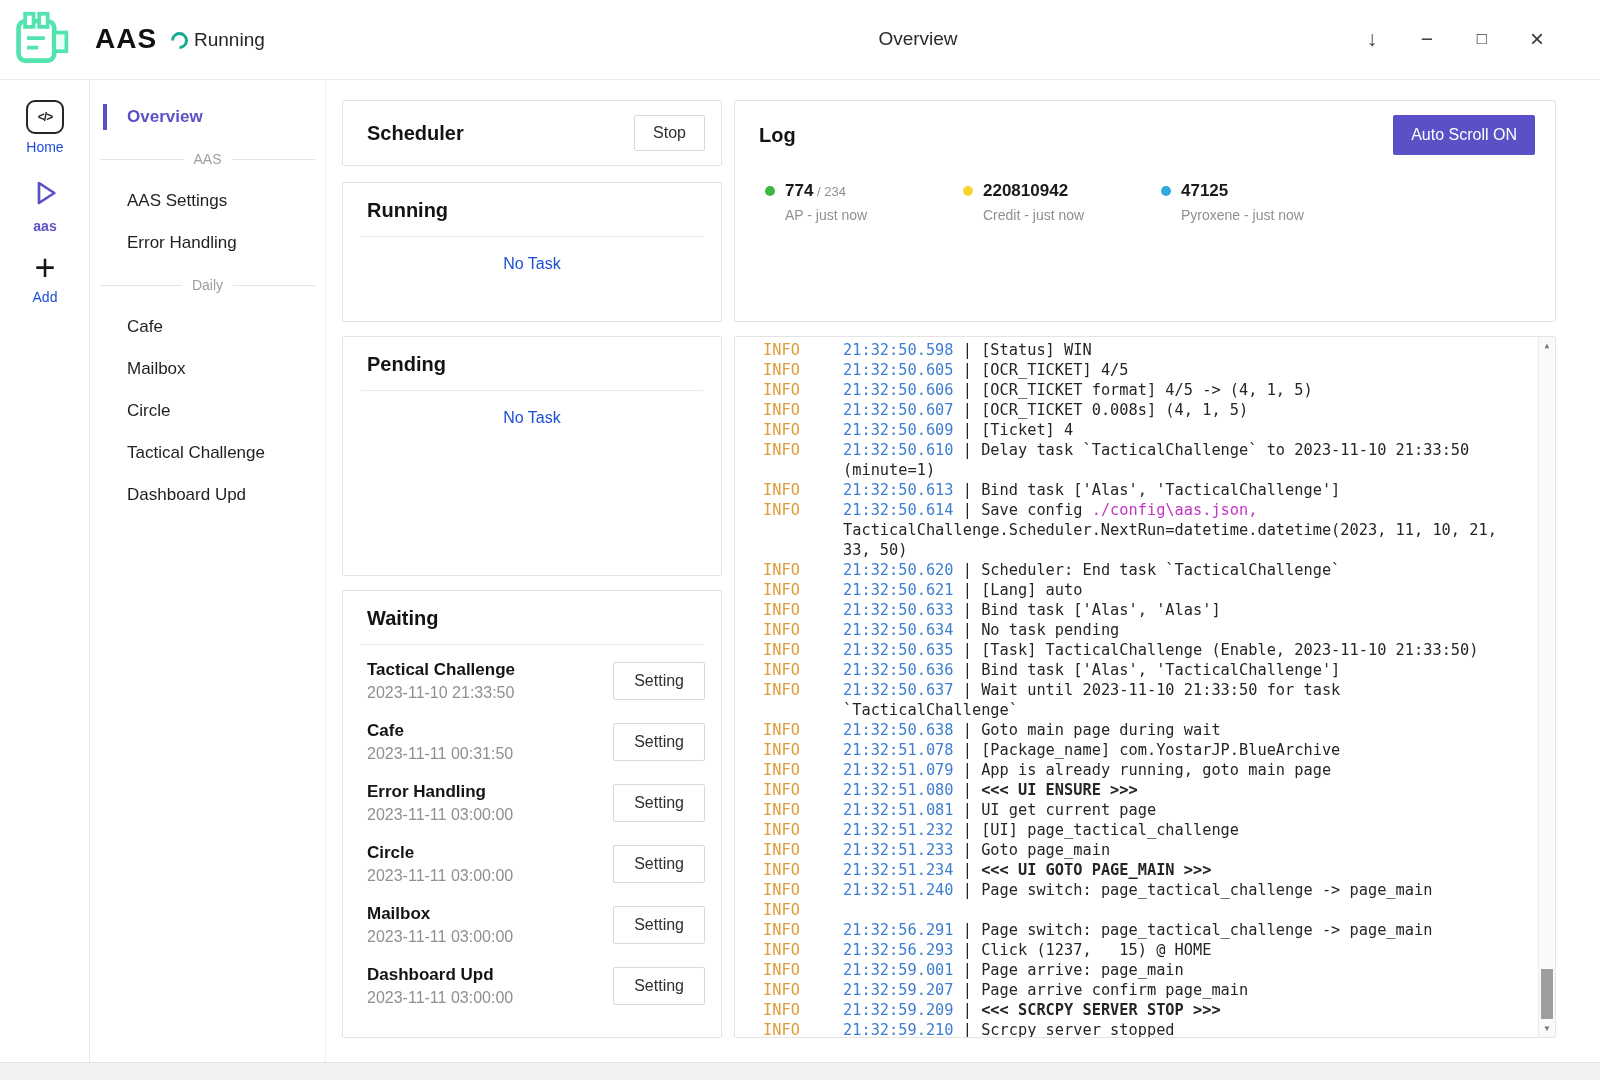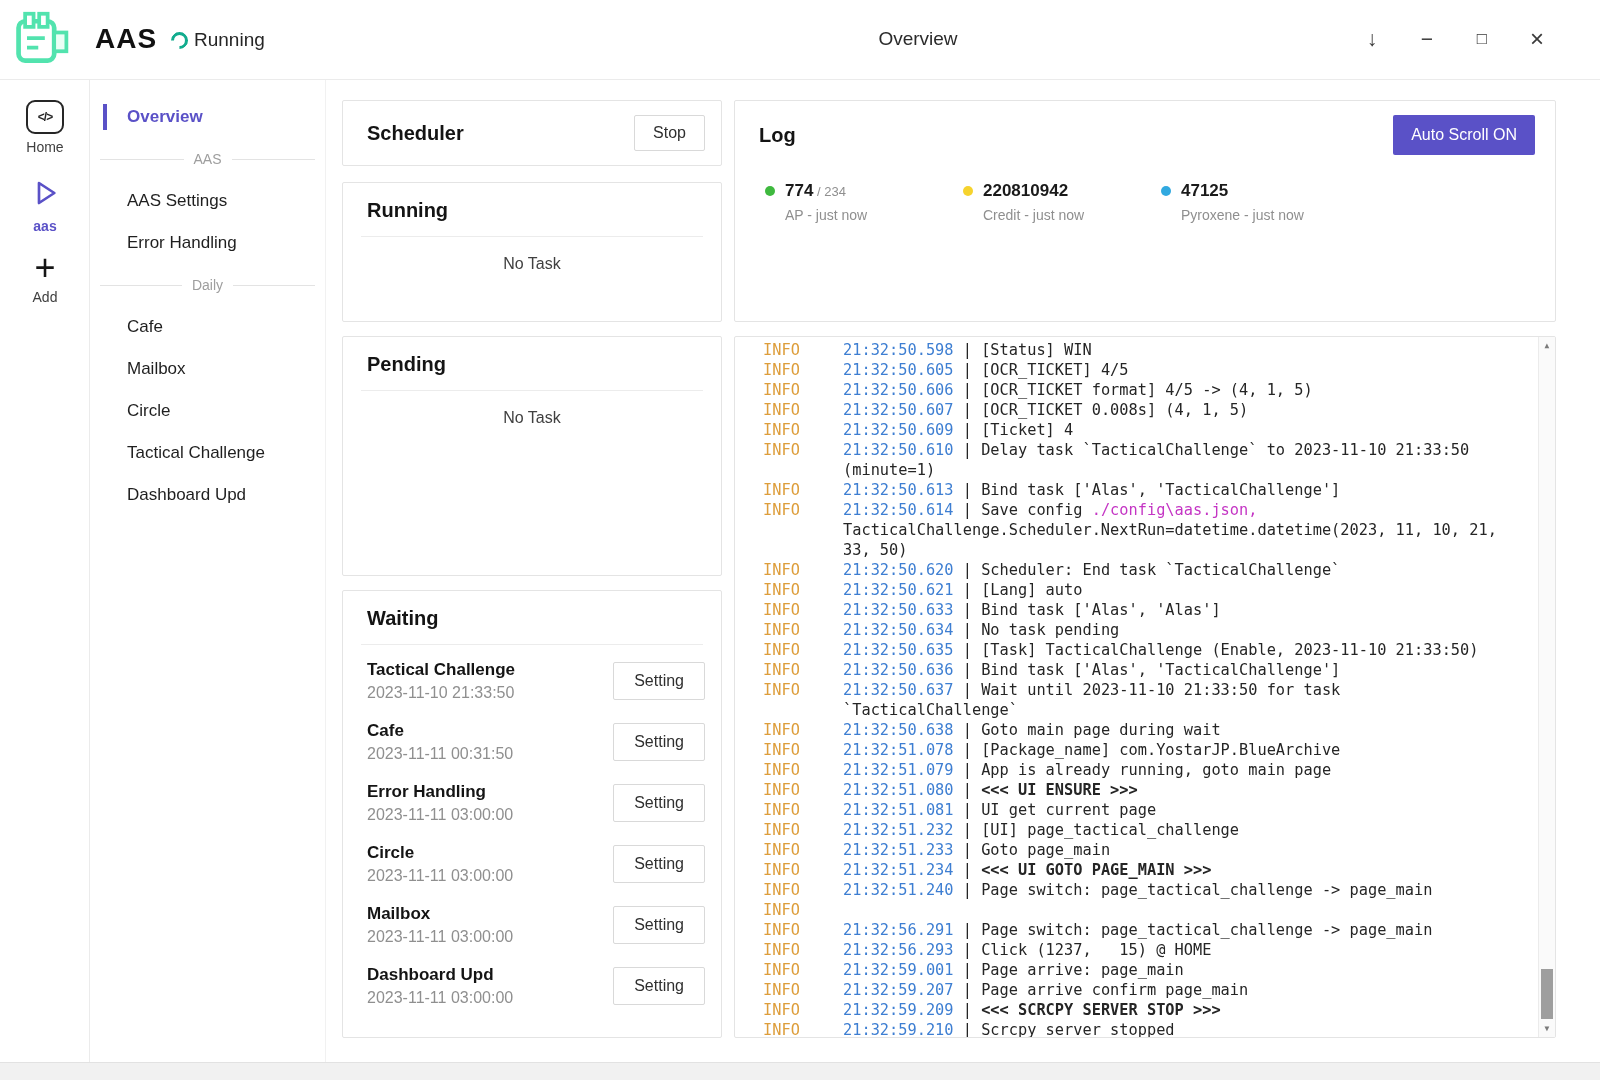--- a/index.html
+++ b/index.html
@@ -25,38 +25,38 @@
   #btn-close    { left:1514px; font-size:24px; font-weight:300; }
 
   
   #navrail { position:absolute; left:0; top:80px; width:90px; height:982px; background:#fff; border-right:1px solid #ebebeb; z-index:4; }
   .rail-item { position:absolute; left:0; width:90px; display:flex; flex-direction:column; align-items:center; gap:5px; cursor:pointer; }
   #rail-home { top:20px; }
   #rail-aas  { top:97px; }
   #rail-add  { top:172px; }
   .home-icon { width:38px; height:34px; border:2.5px solid #262626; border-radius:9px; display:flex; align-items:center; justify-content:center; font-size:12px; font-weight:bold; letter-spacing:-1px; color:#262626; }
   .add-icon { font-size:36px; font-weight:300; line-height:32px; color:#161616; }
-  .rail-label { font-size:14px; color:#404040; }
+  .rail-label { font-size:14px; color:#1d4ed8; }
   .rail-label.purple { color:var(--accent); font-weight:bold; }
 
   
   #sidebar { position:absolute; left:90px; top:80px; width:236px; height:982px; background:#fff; border-right:1px solid #f1f1f1; padding-top:16px; z-index:3; }
   .side-item { position:relative; height:42px; display:flex; align-items:center; padding-left:37px; font-size:17px; color:#1f1f1f; cursor:pointer; }
   .side-item.active { color:var(--accent); font-weight:bold; }
   .side-item.active::before { content:""; position:absolute; left:13px; top:8px; width:4px; height:26px; background:var(--accent); }
   .side-divider { height:42px; display:flex; align-items:center; padding:0 10px; color:#9e9e9e; font-size:14px; }
   .side-divider .line { flex:1; height:1px; background:#e3e3e3; }
   .side-divider .dl { padding:0 10px; }
 
   
   .card { position:absolute; background:#fff; border:1px solid #e4e4e4; border-radius:2px; }
   .card-title { font-size:20px; font-weight:bold; color:#141414; }
   .btn { background:#fff; border:1px solid #d9d9d9; border-radius:2px; font-size:16px; color:#2f2f2f; padding:8px 18px; font-family:inherit; cursor:pointer; }
   .card-head { margin:0 18px; padding:16px 6px 14px; border-bottom:1px solid #ececec; }
-  .empty { text-align:center; color:#404040; font-size:16px; padding-top:18px; }
+  .empty { text-align:center; color:#1d4ed8; font-size:16px; padding-top:18px; }
 
   #card-scheduler { left:342px; top:100px; width:380px; height:66px; }
   .sched-row { display:flex; align-items:center; height:100%; padding:0 16px 0 24px; }
   .sched-row .btn { margin-left:auto; }
 
   #card-running { left:342px; top:182px; width:380px; height:140px; }
   #card-pending { left:342px; top:336px; width:380px; height:240px; }
 
   #card-waiting { left:342px; top:590px; width:380px; height:448px; }
   #waiting-list { padding-top:5px; }

